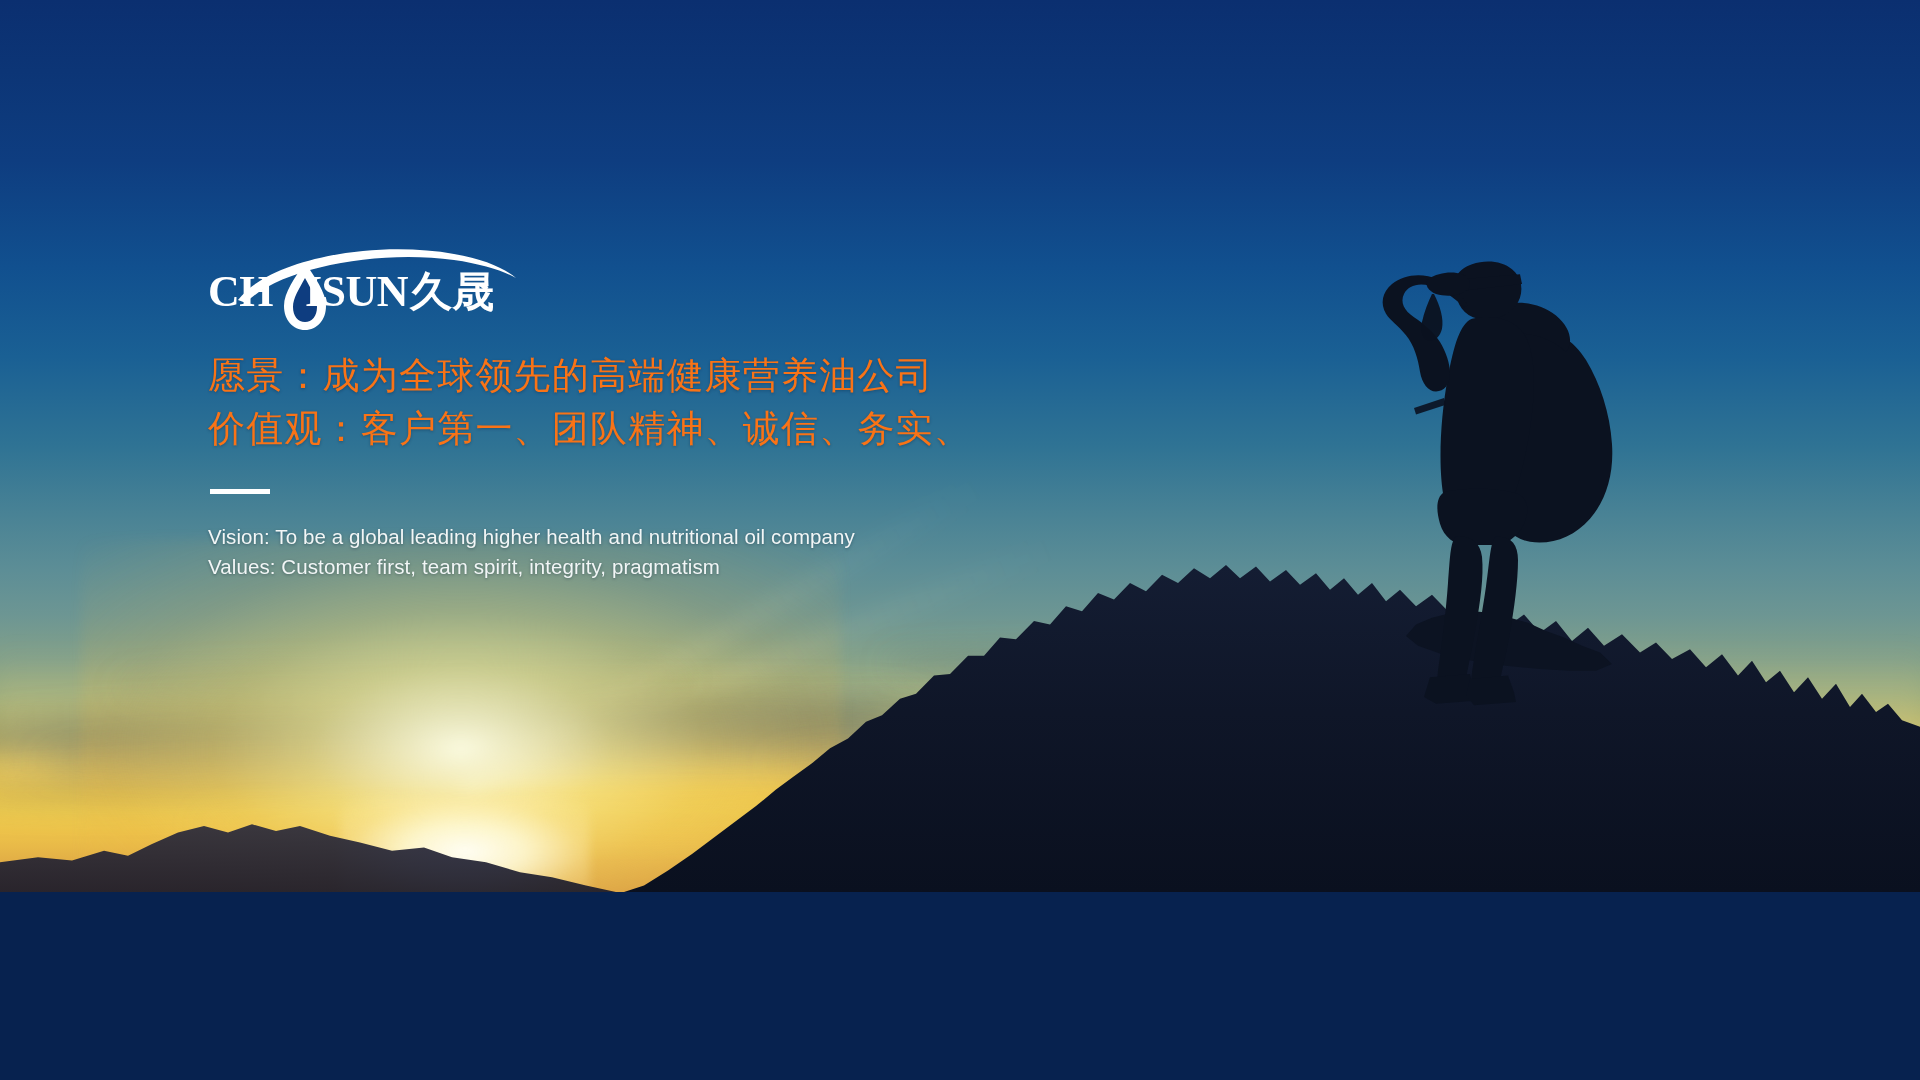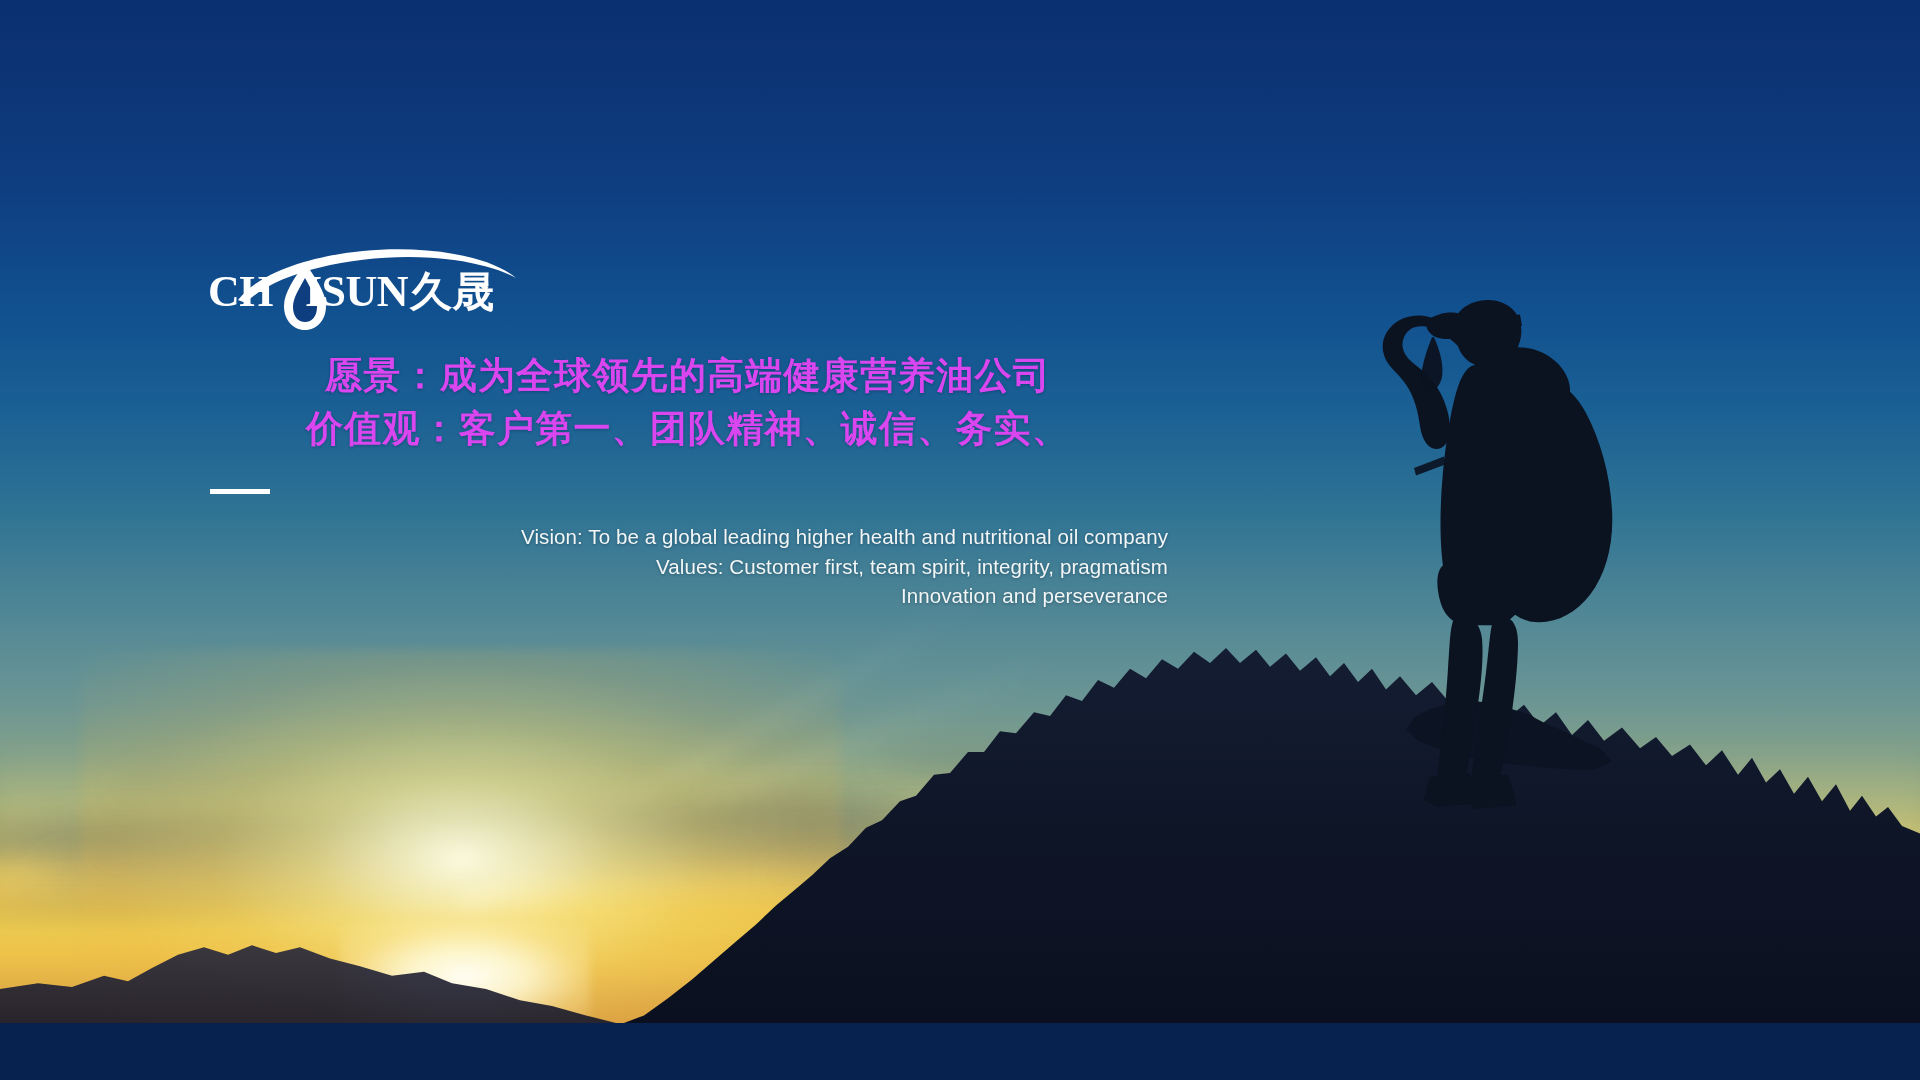--- a/index.html
+++ b/index.html
@@ -7,21 +7,21 @@
   html, body {
     width:1920px; height:1080px;
     overflow:hidden;
     background:#07224f;
     font-family:"Liberation Sans","DejaVu Sans",sans-serif;
   }
 
   
   .stage {
     position:relative;
-    width:1920px; height:1023px;
+    width:1920px; height:892px;
     overflow:hidden;
     padding-left:12px;
   }
 
   
   .sky {
     position:absolute; inset:0;
     background:
       linear-gradient(to bottom,
         #0b2f70 0%,
@@ -140,39 +140,38 @@
     font-family:"Liberation Serif","DejaVu Serif",serif;
     font-weight:700;
     font-size:42px;
     letter-spacing:0px;
     margin-left:2px;
   }
 
   
   .zh-block { margin-top:8px; }
   .zh-line {
-    color:#d946ef;
+    color:#f97316;
     font-size:37px;
     line-height:1.42;
     letter-spacing:1.2px;
-    font-weight:700;
+    font-weight:400;
     white-space:nowrap;
     text-shadow:0 1px 3px rgba(0,20,50,0.30);
-    text-align:center;
   }
 
   
   .divider {
     width:60px; height:5px;
     background:#ffffff;
     margin:34px 0 28px 2px;
   }
 
   
-  .en-block { margin-top:0;text-align:right; }
+  .en-block { margin-top:0; }
   .en-line {
     color:#f2f6f6;
     font-size:20.5px;
     line-height:1.44;
     letter-spacing:0.1px;
     font-weight:400;
     white-space:nowrap;
     text-shadow:0 1px 3px rgba(0,25,45,0.35);
   }
 </style>
@@ -408,17 +407,16 @@
     <div class="zh-block">
       <div class="zh-line">愿景：成为全球领先的高端健康营养油公司</div>
       <div class="zh-line">价值观：客户第一、团队精神、诚信、务实、</div>
     </div>
 
     <div class="divider"></div>
 
     <div class="en-block">
       <div class="en-line">Vision: To be a global leading higher health and nutritional oil company</div>
       <div class="en-line">Values: Customer first, team spirit, integrity, pragmatism</div>
-      <div class="en-line">Innovation and perseverance</div>
     </div>
 
   </div>
 </div>
 
 </body></html>

